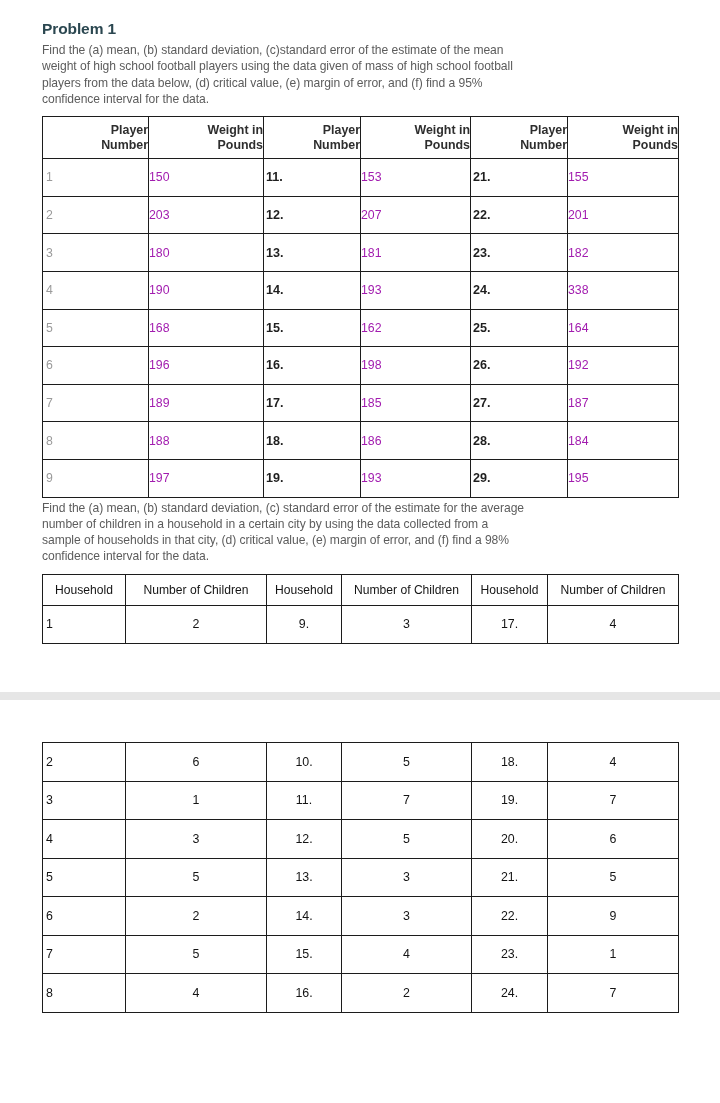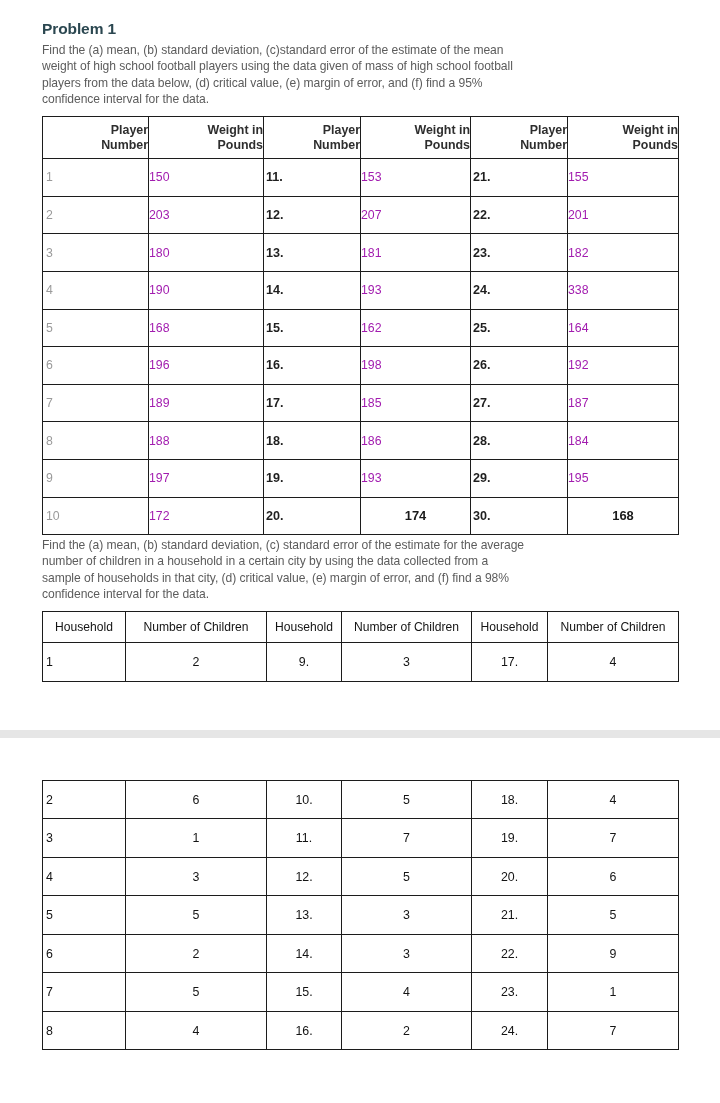--- a/index.html
+++ b/index.html
@@ -260,28 +260,20 @@
             <td class="idx-dark">28.</td>
             <td class="val">184</td>
           </tr>
           <tr>
             <td class="idx">9</td>
             <td class="val">197</td>
             <td class="idx-dark">19.</td>
             <td class="val">193</td>
             <td class="idx-dark">29.</td>
             <td class="val">195</td>
-          </tr>
-          <tr>
-            <td class="idx">10</td>
-            <td class="val">172</td>
-            <td class="idx-dark">20.</td>
-            <td class="val-dark">174</td>
-            <td class="idx-dark">30.</td>
-            <td class="val-dark">168</td>
           </tr>
         </tbody>
     </table>
 
 
     <p class="problem-body" style="margin-top:2px;">Find the (a) mean,  (b) standard deviation,  (c) standard error of the estimate for the average number of children in a household in a certain city by using the data collected from a sample of households in that city, (d) critical value, (e) margin of error, and (f) find a 98% confidence interval for the data.</p>
 
     <table class="data-table table-p2" id="table-p2a">
       <colgroup>
         <col class="d0">

